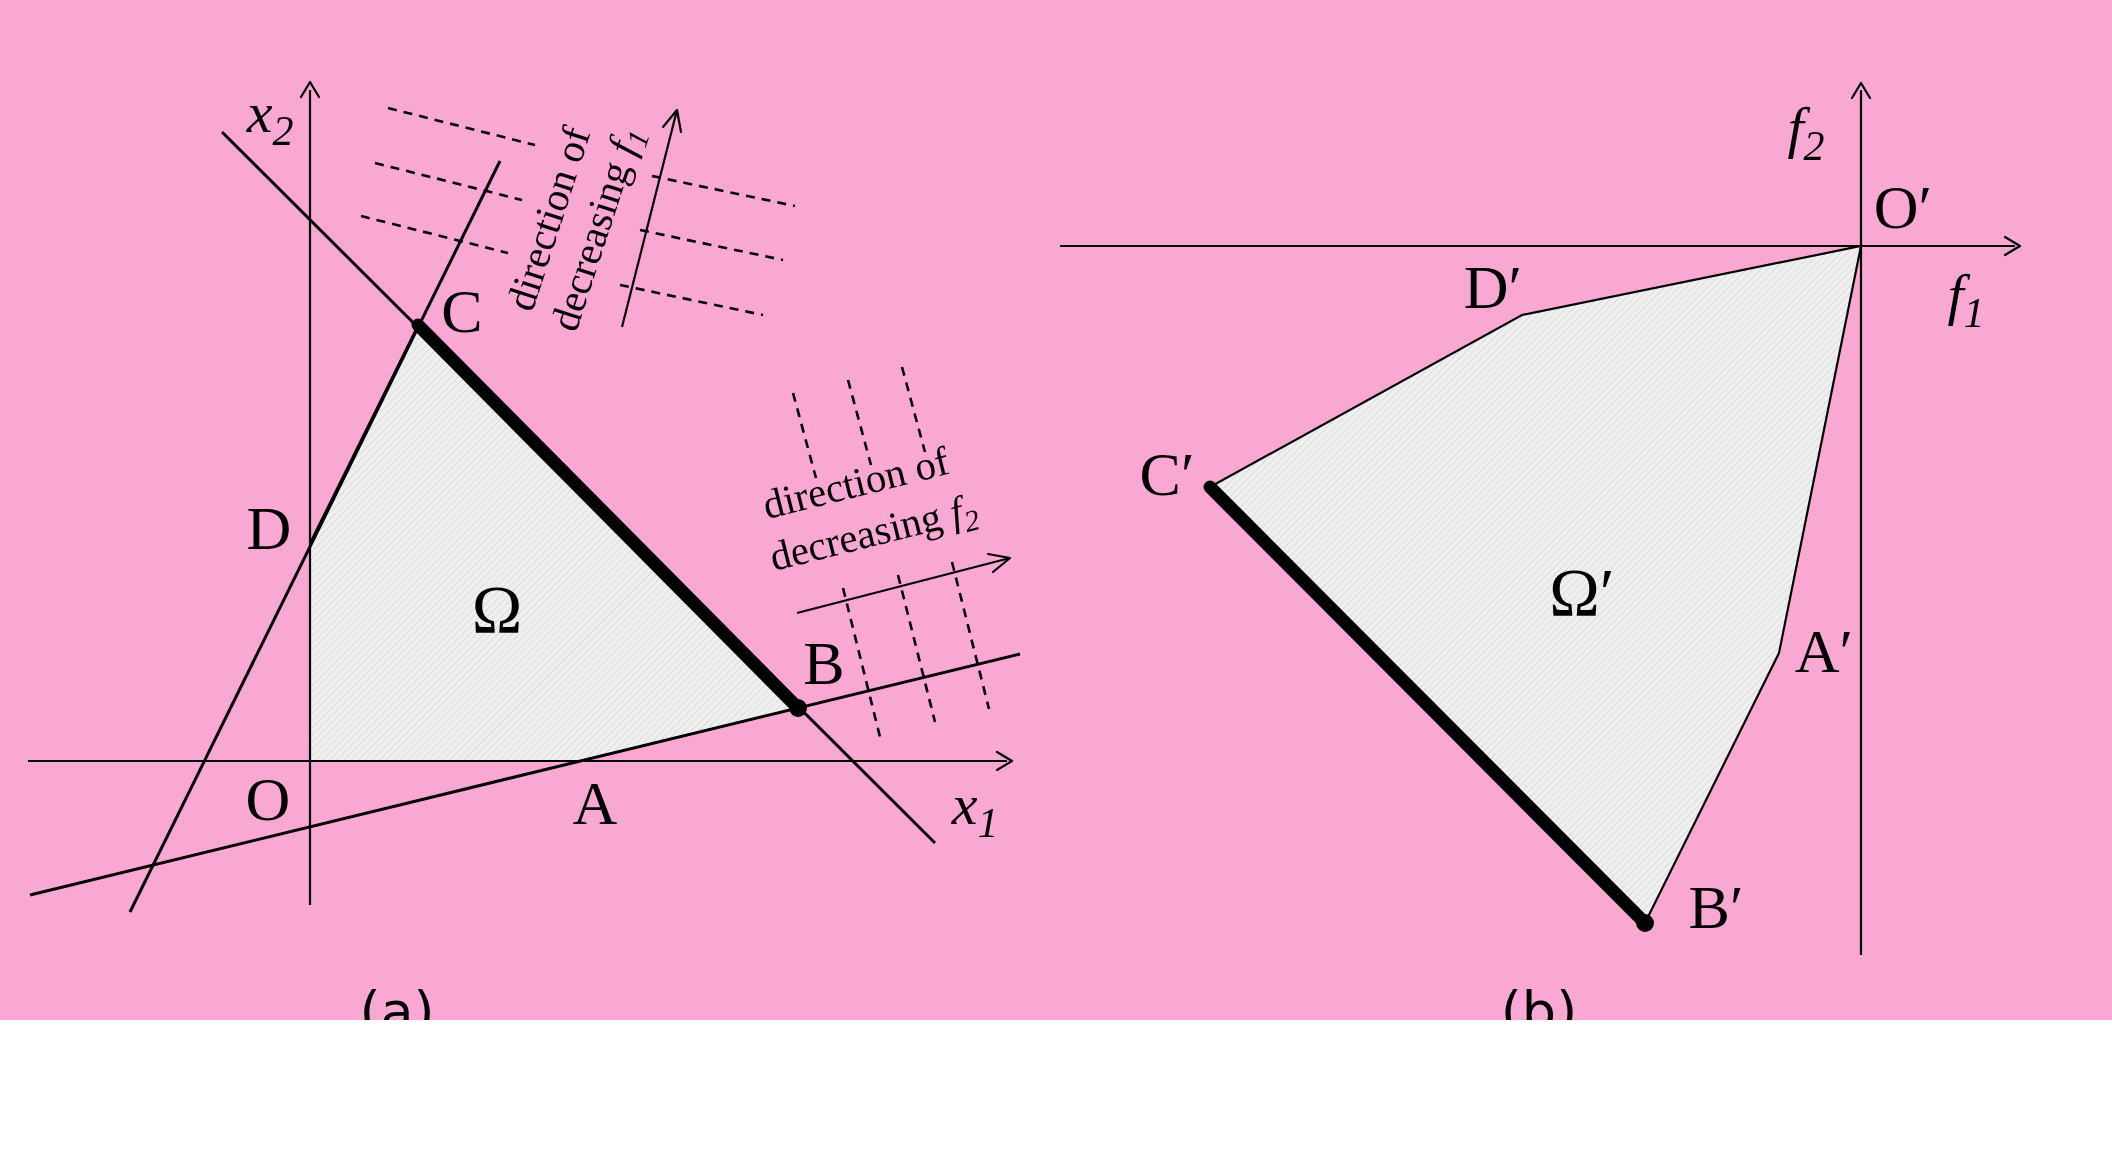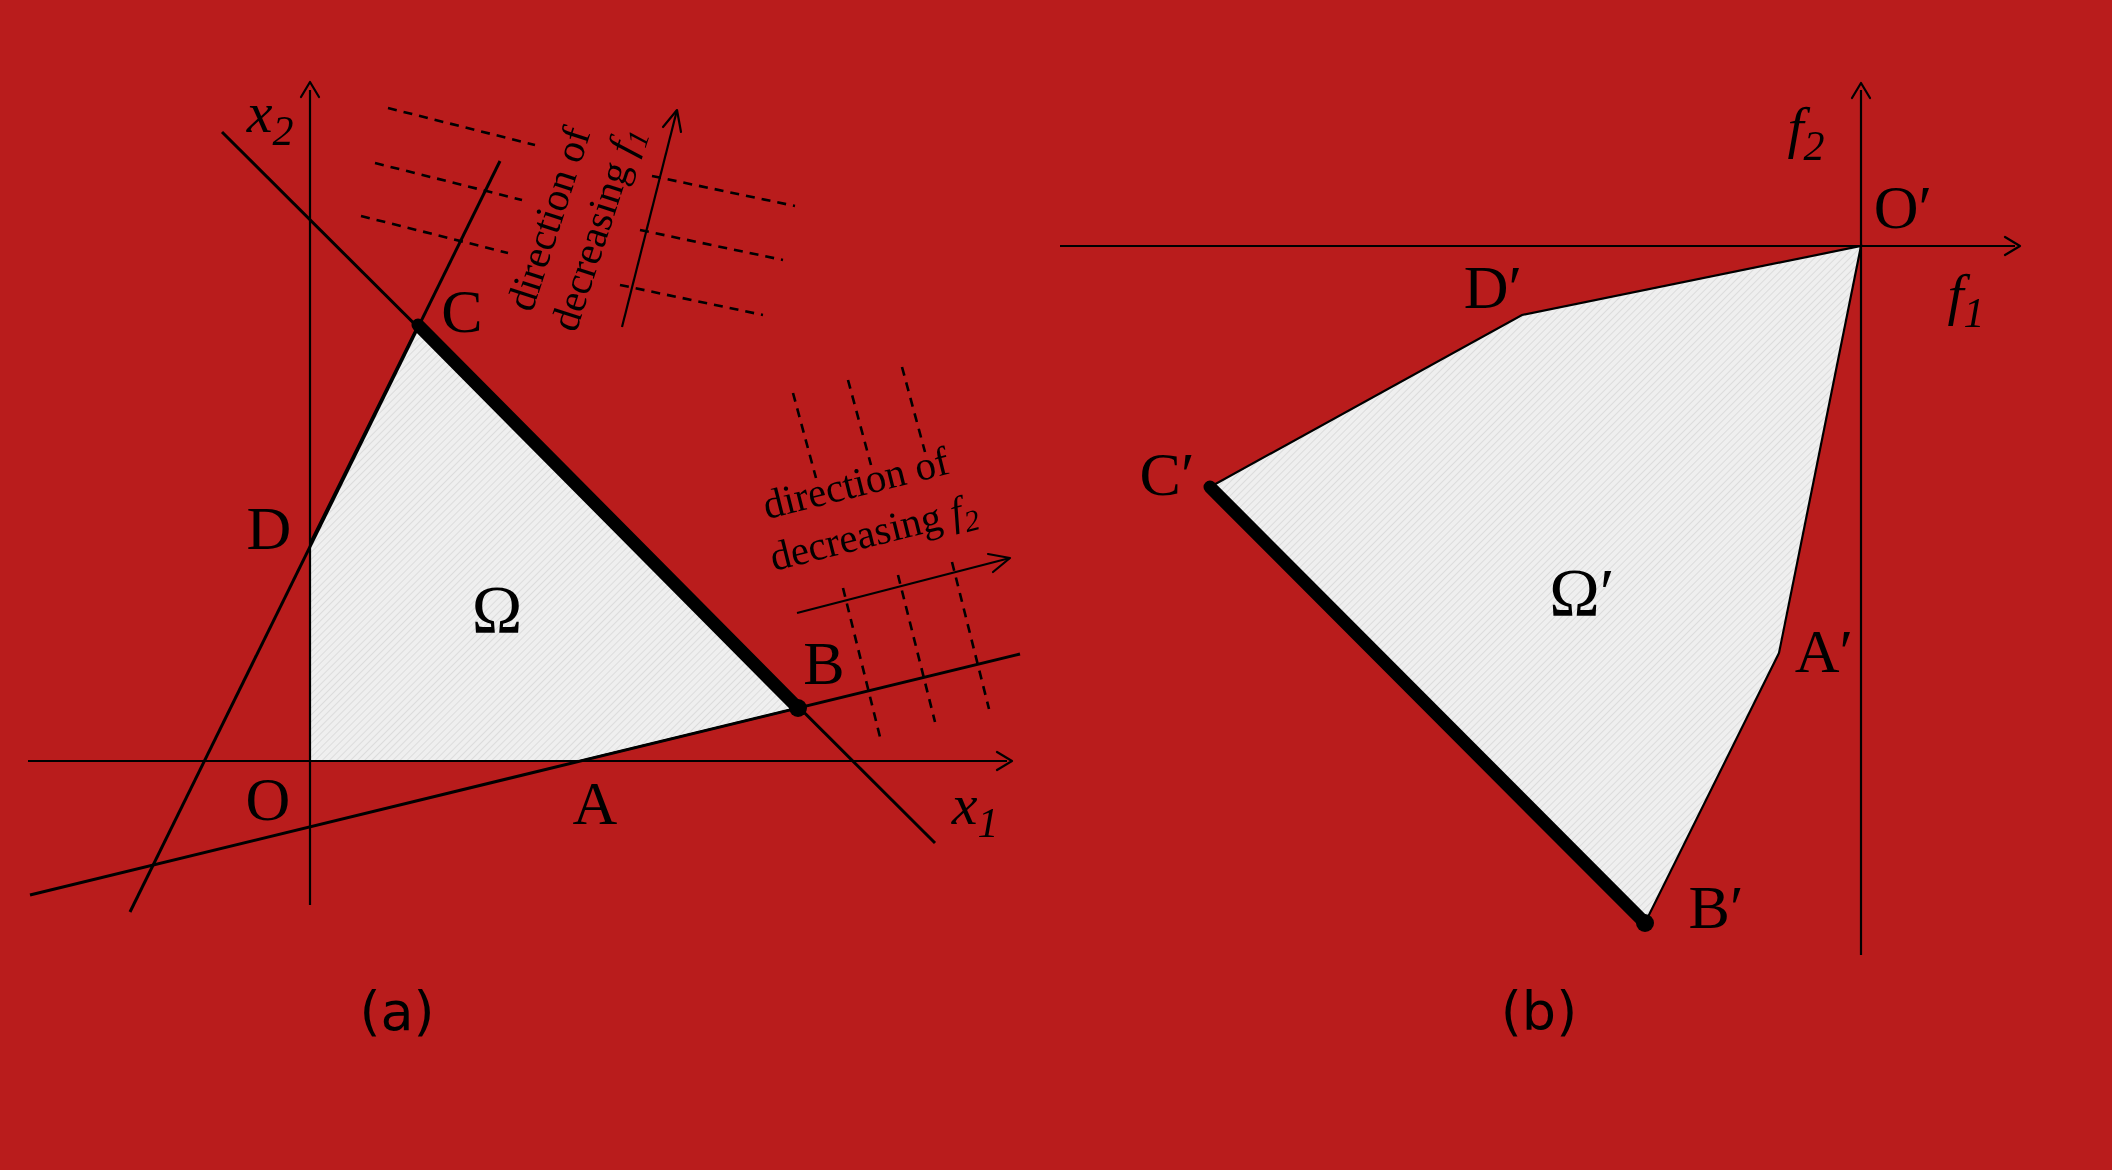--- a/index.html
+++ b/index.html
@@ -1,16 +1,16 @@
 <!DOCTYPE html>
 <html><head>
 <meta charset="utf-8">
 <style>
   html,body{margin:0;padding:0;background:#ffffff;}
-  .stage{width:2112px;height:1170px;background:#b91c1c;position:relative;overflow:hidden;}
+  .stage{width:2112px;height:1020px;background:#f9a8d4;position:relative;overflow:hidden;}
   svg{display:block;}
   text{fill:#000;}
   .vlabel{font:62px "Liberation Serif","DejaVu Serif",serif;}
   .rlabel{font:68px "Liberation Serif","DejaVu Serif",serif;}
   .math{font:italic 58px "Liberation Serif","DejaVu Serif",serif;}
   .math .sub{font-size:42px;}
   .dir{font:41px "Liberation Serif","DejaVu Serif",serif;}
   .dir .it{font-style:italic;}
   .dir .sub{font-style:italic;font-size:30px;}
   .cap{font:54px "DejaVu Sans","Liberation Sans",sans-serif;}

